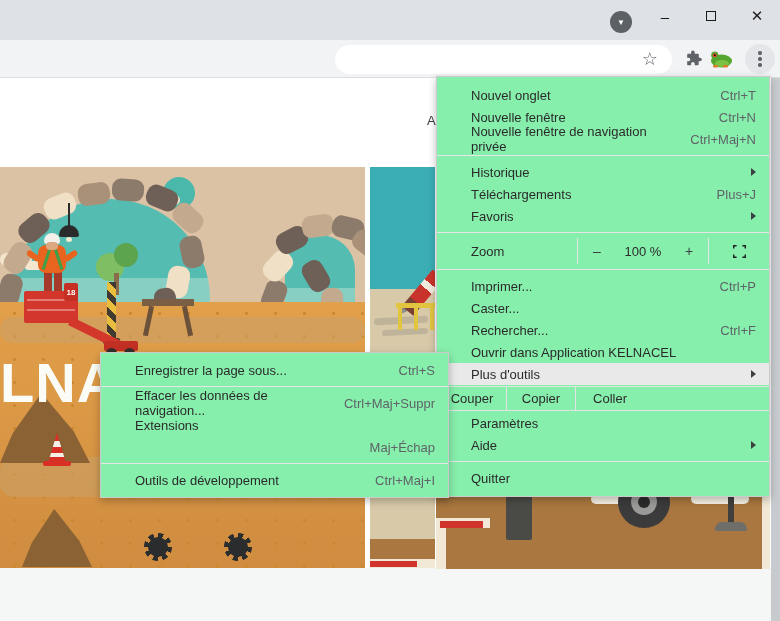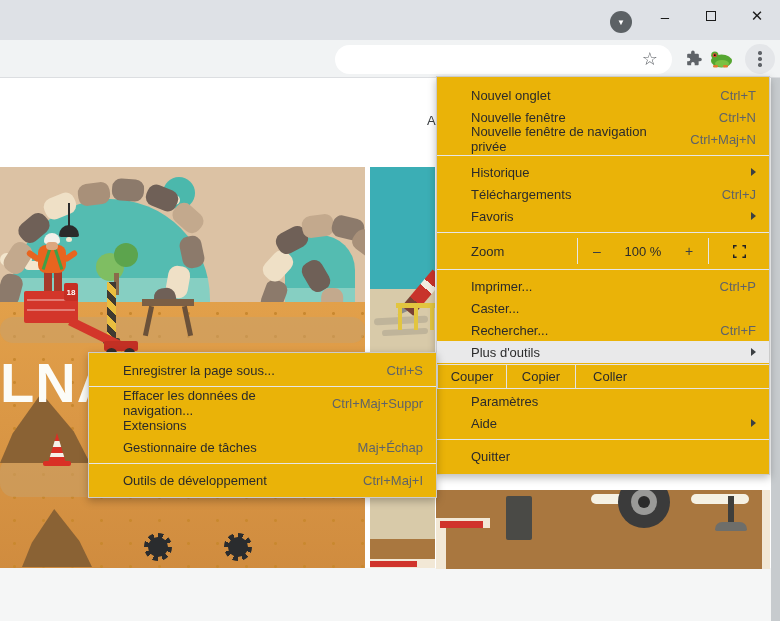--- a/index.html
+++ b/index.html
@@ -92,23 +92,23 @@
   .p3-wheel .hub { position:absolute; left:20px; top:20px; width:12px; height:12px; border-radius:50%; background:#2B2B2B; }
   .p3-post { position:absolute; left:70px; top:6px; width:26px; height:44px; background:#4A4A46; border-radius:2px; }
   .p3-jackpole { position:absolute; left:292px; top:6px; width:6px; height:28px; background:#3F3F3C; }
   .p3-jackfoot { position:absolute; left:279px; top:32px; width:32px; height:9px; background:#6E6E6A; border-radius:8px 8px 2px 2px; }
   .p3-creamR { position:absolute; left:326px; top:0; width:8px; height:79px; background:#F2E8D6; }
   .p3-creamL1 { position:absolute; left:0; top:28px; width:54px; height:10px; background:#F2E8D6; }
   .p3-creamL2 { position:absolute; left:0; top:28px; width:10px; height:51px; background:#F2E8D6; }
   .p3-red { position:absolute; left:4px; top:31px; width:43px; height:7px; background:#D0342C; }
 
   
-  .menu { position:absolute; background:#eab308; border:1px solid #CBCBCB; box-shadow:0 3px 8px rgba(0,0,0,.26); padding:7px 0; }
+  .menu { position:absolute; background:#86efac; border:1px solid #CBCBCB; box-shadow:0 3px 8px rgba(0,0,0,.26); padding:7px 0; }
   #main-menu { left:436px; top:76px; width:334px; z-index:20; }
-  #sub-menu { left:88px; top:352px; width:349px; z-index:30; padding:6px 0; }
+  #sub-menu { left:100px; top:352px; width:349px; z-index:30; padding:6px 0; }
   .mi { height:22px; display:flex; align-items:center; padding:0 13px 0 34px; font-size:13px; color:#2B2B2B; }
   .mi.hl { background:#E9E9EA; }
   .mi .sc { margin-left:auto; color:#5F6368; padding-left:12px; white-space:nowrap; }
   .mi .arr { margin-left:auto; width:0; height:0; border-left:5px solid #3C4043; border-top:4px solid transparent; border-bottom:4px solid transparent; }
   .msep { height:1px; background:#E6E6E6; margin:5px 0; }
   .zoomrow { height:26px; display:flex; align-items:center; font-size:13px; color:#2B2B2B; margin:2px 0; }
   .zoomrow .zl { padding-left:34px; flex:1; }
   .zoomrow .vsep { width:1px; height:26px; background:#E6E6E6; }
   .zbtn { width:38px; text-align:center; color:#3C4043; font-size:14px; }
   .zval { width:54px; text-align:center; }
@@ -286,21 +286,21 @@
       <span class="lbl">Nouvelle fenêtre de navigation privée</span>
       <span class="sc">Ctrl+Maj+N</span>
     </div>
     <div class="msep"></div>
     <div class="mi">
       <span class="lbl">Historique</span>
       <span class="arr"></span>
     </div>
     <div class="mi">
       <span class="lbl">Téléchargements</span>
-      <span class="sc">Ctrl+J</span>
+      <span class="sc">Plus+J</span>
     </div>
     <div class="mi">
       <span class="lbl">Favoris</span>
       <span class="arr"></span>
     </div>
     <div class="msep"></div>
     <div class="zoomrow">
       <span class="zl">Zoom</span>
       <span class="vsep"></span>
       <span class="zbtn">–</span>
@@ -318,20 +318,23 @@
       <span class="lbl">Imprimer...</span>
       <span class="sc">Ctrl+P</span>
     </div>
     <div class="mi">
       <span class="lbl">Caster...</span>
     </div>
     <div class="mi">
       <span class="lbl">Rechercher...</span>
       <span class="sc">Ctrl+F</span>
     </div>
+    <div class="mi">
+      <span class="lbl">Ouvrir dans Application KELNACEL</span>
+    </div>
     <div class="mi hl">
       <span class="lbl">Plus d'outils</span>
       <span class="arr"></span>
     </div>
     <div class="editrow">
       <div class="ecell">Couper</div>
       <div class="ecell">Copier</div>
       <div class="ecell">Coller</div>
     </div>
     <div class="mi">
@@ -353,21 +356,20 @@
     </div>
     <div class="msep"></div>
     <div class="mi">
       <span class="lbl">Effacer les données de navigation...</span>
       <span class="sc">Ctrl+Maj+Suppr</span>
     </div>
     <div class="mi">
       <span class="lbl">Extensions</span>
     </div>
     <div class="mi">
-      <span class="lbl">Gestionnaire de tâches</span>
       <span class="sc">Maj+Échap</span>
     </div>
     <div class="msep"></div>
     <div class="mi">
       <span class="lbl">Outils de développement</span>
       <span class="sc">Ctrl+Maj+I</span>
     </div>
   </div>
 
 </body></html>

